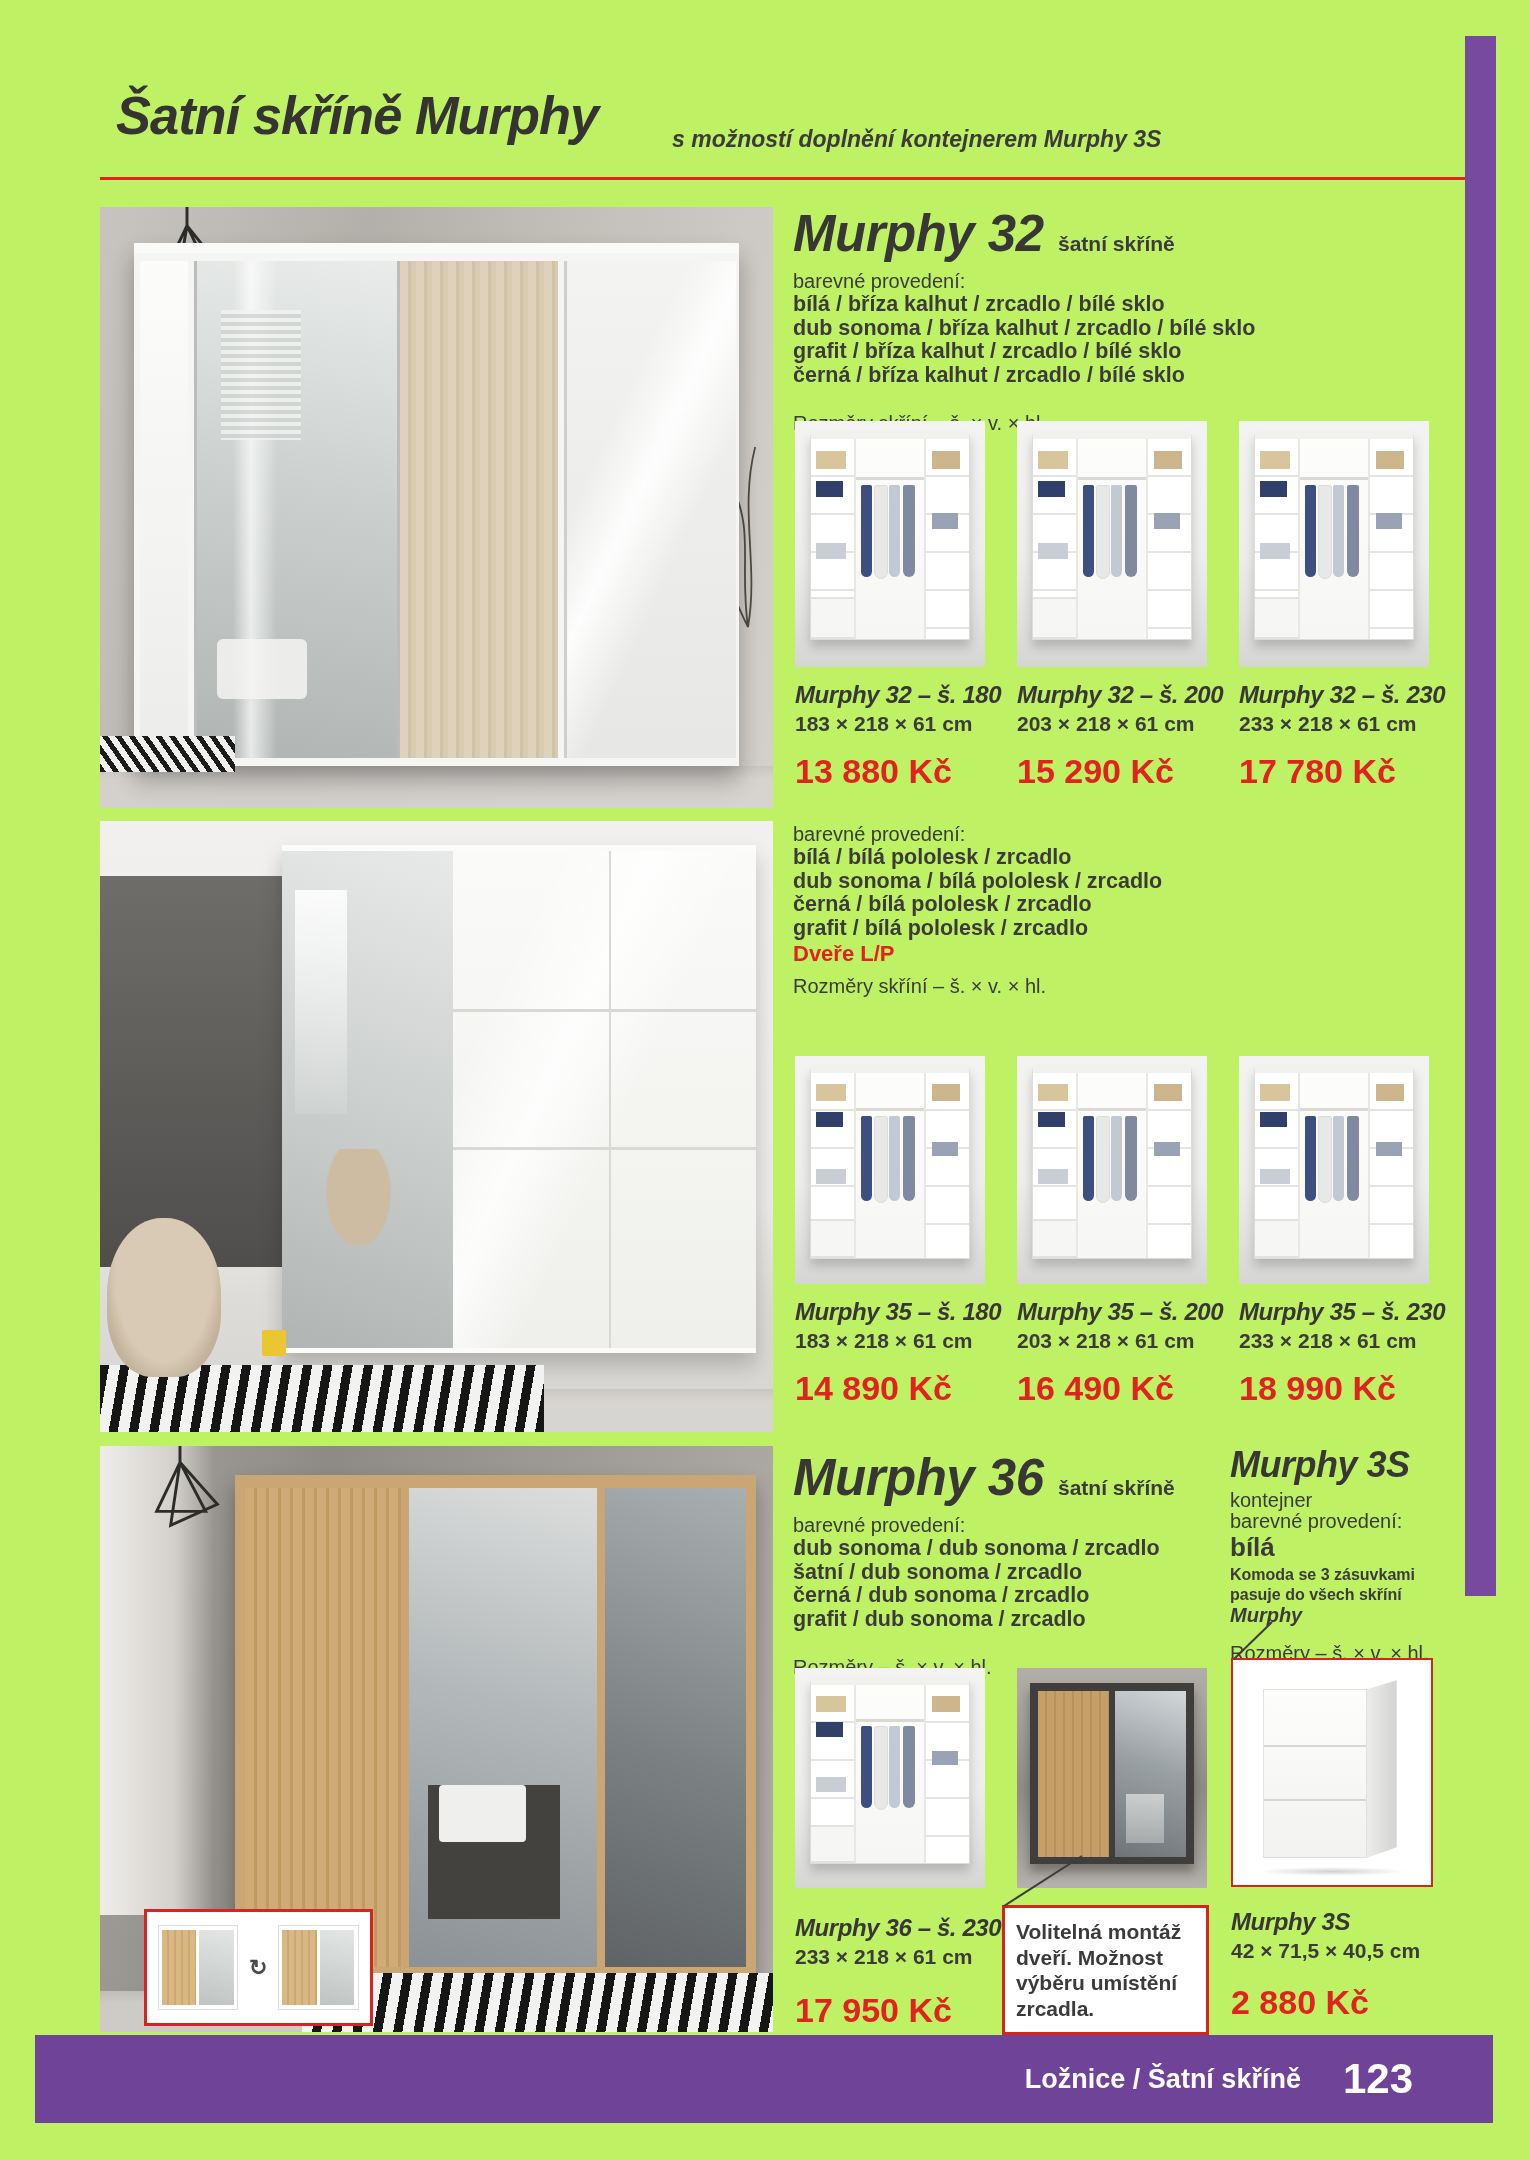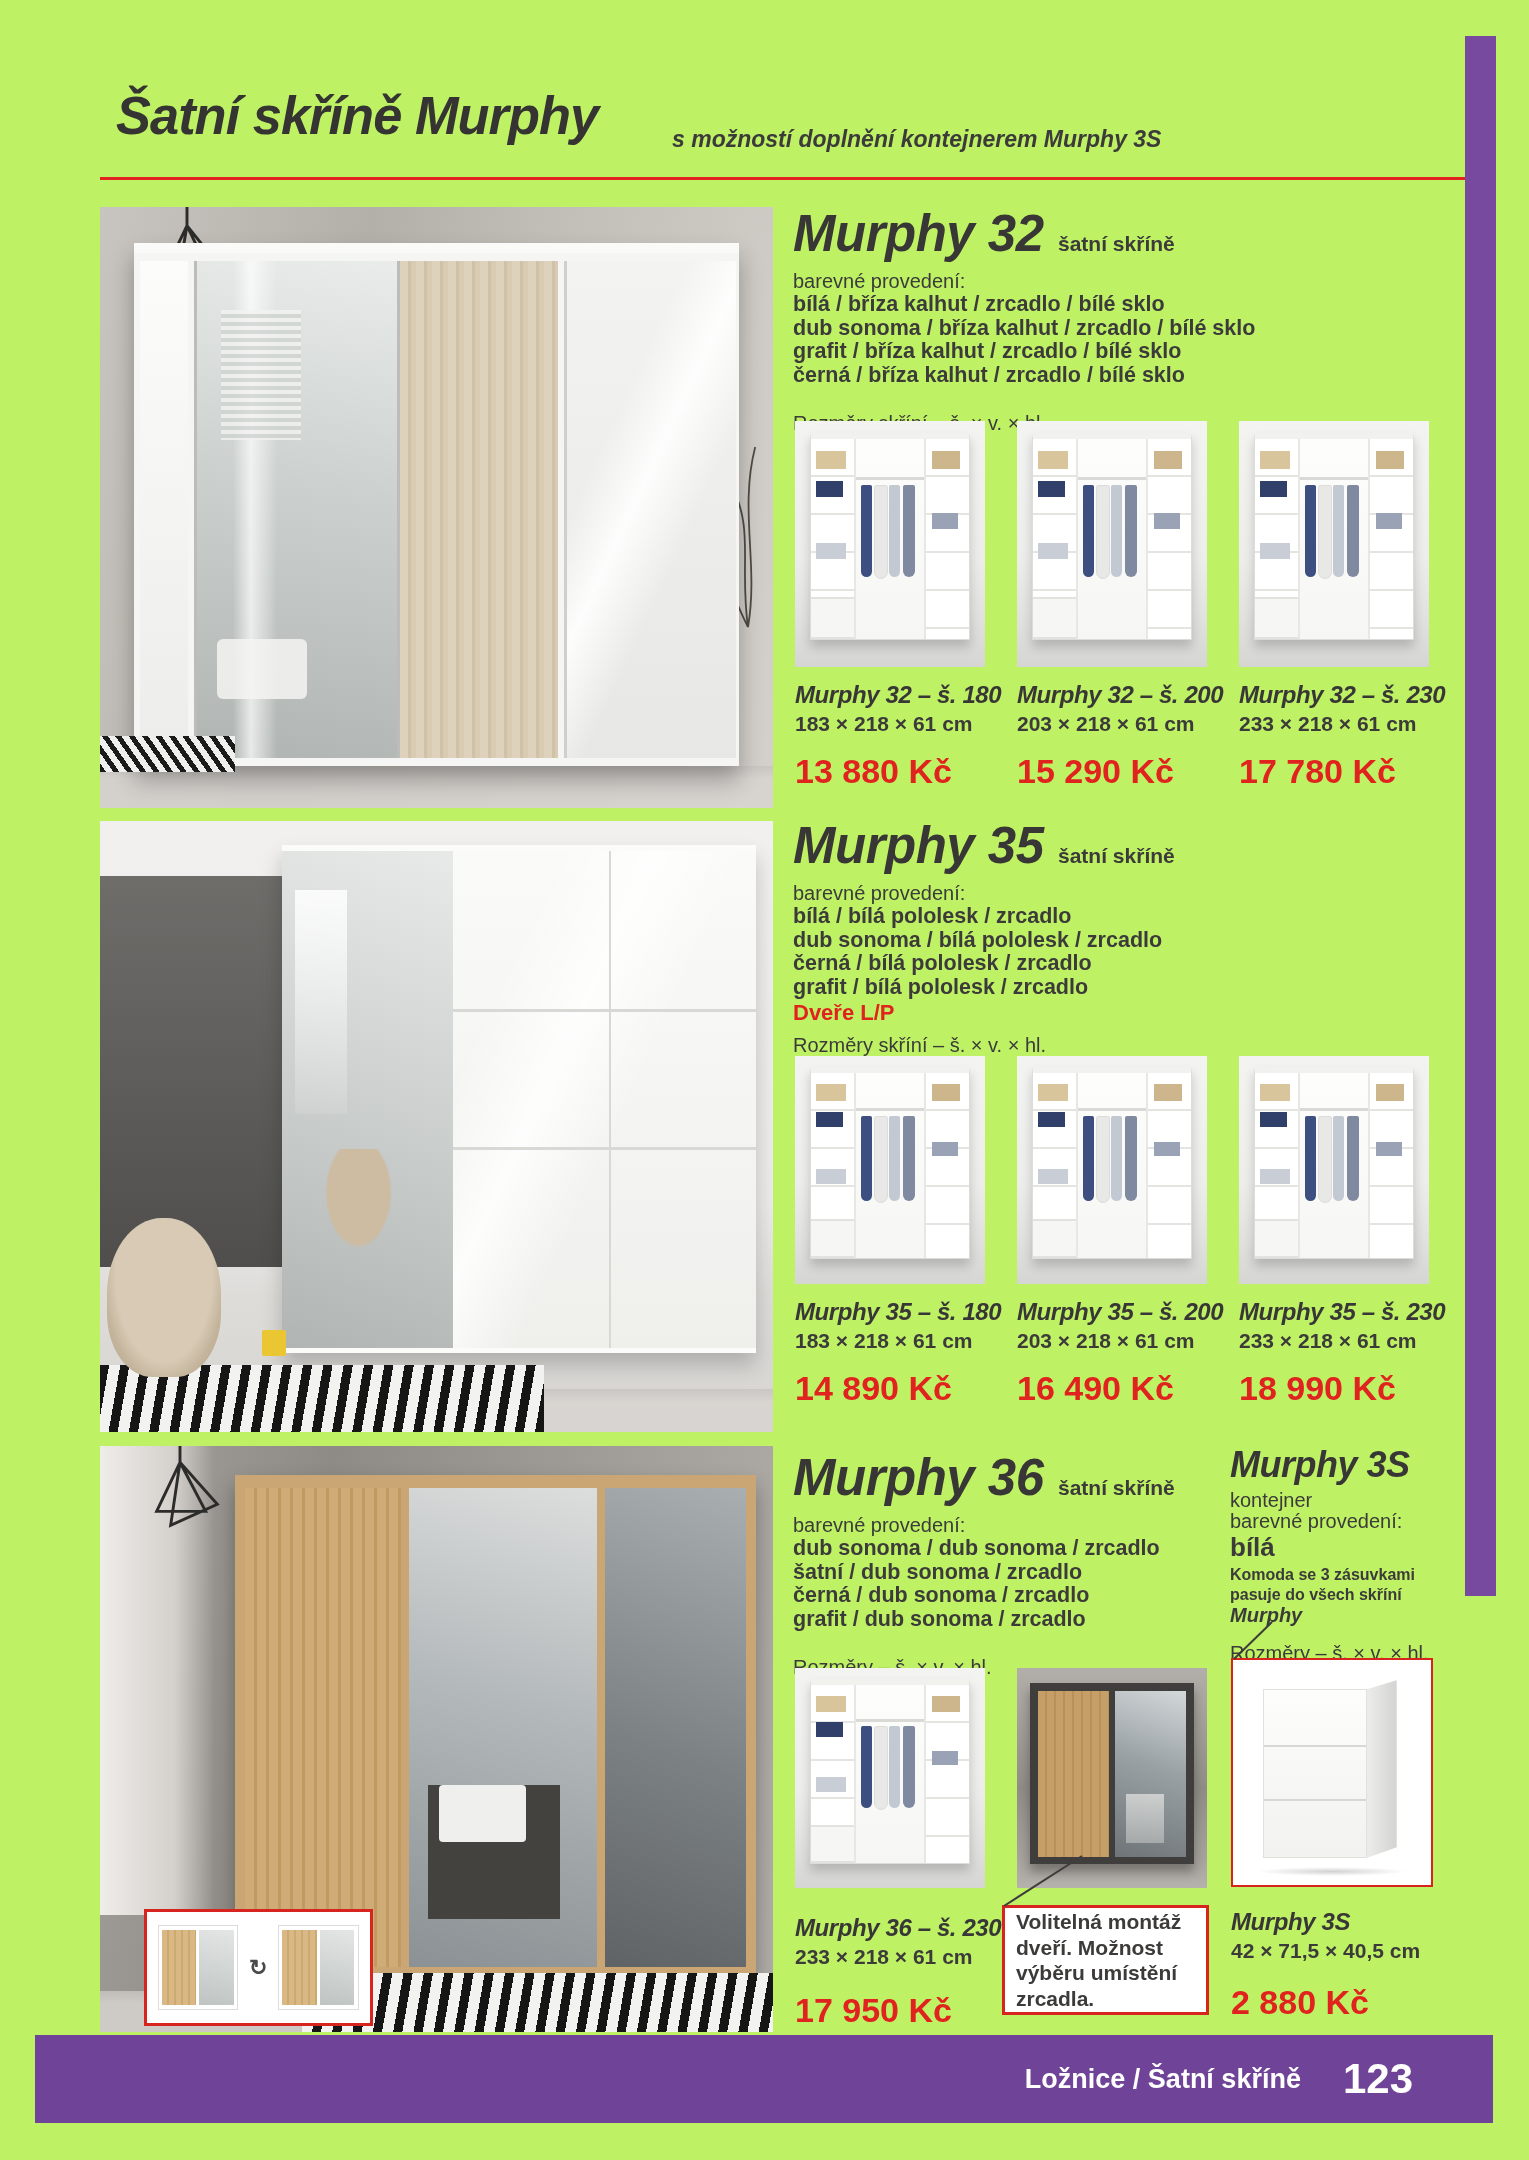--- a/index.html
+++ b/index.html
@@ -100,21 +100,21 @@
               clip-path:polygon(0 5%,100% 0,100% 94%,0 100%);}
   .box3s::after{content:"";position:absolute;left:12%;bottom:4%;width:76%;height:4%;
                 background:radial-gradient(ellipse at center,rgba(0,0,0,.18),transparent 70%);}
 
   .plabel3s{position:absolute;left:1231px;top:1908px;}
   .plabel3s .pname{margin-top:0;}
   .plabel3s .pprice{margin-top:20px;}
 
   
   .note-box{position:absolute;left:1002px;top:1905px;width:207px;box-sizing:border-box;
-            border:3px solid #d8241f;background:#fff;padding:1px 11px;
+            border:3px solid #d8241f;background:#fff;padding:11px 11px;
             font-size:21px;line-height:25.5px;font-weight:700;color:#3c3b3a;}
 
   .leaders{position:absolute;left:0;top:0;pointer-events:none;}
   .leaders line{stroke:#3f3d3b;stroke-width:2;}
 
   
   .photo{position:absolute;left:100px;width:673px;overflow:hidden;}
   .photo1{top:207px;height:601px;background:linear-gradient(100deg,#c8c4bf 0%,#b3afa9 35%,#c2beb8 60%,#d4d1cc 100%);}
   .photo2{top:821px;height:611px;background:linear-gradient(180deg,#f1f0ee 0%,#ecebe9 62%,#dedcd9 78%,#d6d4d1 100%);}
   .photo3{top:1446px;height:586px;background:linear-gradient(100deg,#a5a19c 0%,#8e8a85 30%,#9b9792 55%,#b2aea9 100%);}
@@ -248,24 +248,20 @@
     </div>
     <div class="chead">barevné provedení:</div>
     <div class="cline">bílá / bříza kalhut / zrcadlo / bílé sklo</div>
     <div class="cline">dub sonoma / bříza kalhut / zrcadlo / bílé sklo</div>
     <div class="cline">grafit / bříza kalhut / zrcadlo / bílé sklo</div>
     <div class="cline">černá / bříza kalhut / zrcadlo / bílé sklo</div>
     <div class="dlabel">Rozměry skříní – š. × v. × hl.</div>
   </section>
 
   <section class="sec sec35">
-    <div class="sec-head">
-      <span class="sec-title">Murphy 35</span>
-      <span class="sec-sub">šatní skříně</span>
-    </div>
     <div class="chead">barevné provedení:</div>
     <div class="cline">bílá / bílá pololesk / zrcadlo</div>
     <div class="cline">dub sonoma / bílá pololesk / zrcadlo</div>
     <div class="cline">černá / bílá pololesk / zrcadlo</div>
     <div class="cline">grafit / bílá pololesk / zrcadlo</div>
     <div class="door">Dveře L/P</div>
     <div class="dlabel">Rozměry skříní – š. × v. × hl.</div>
   </section>
 
   <section class="sec sec36">

